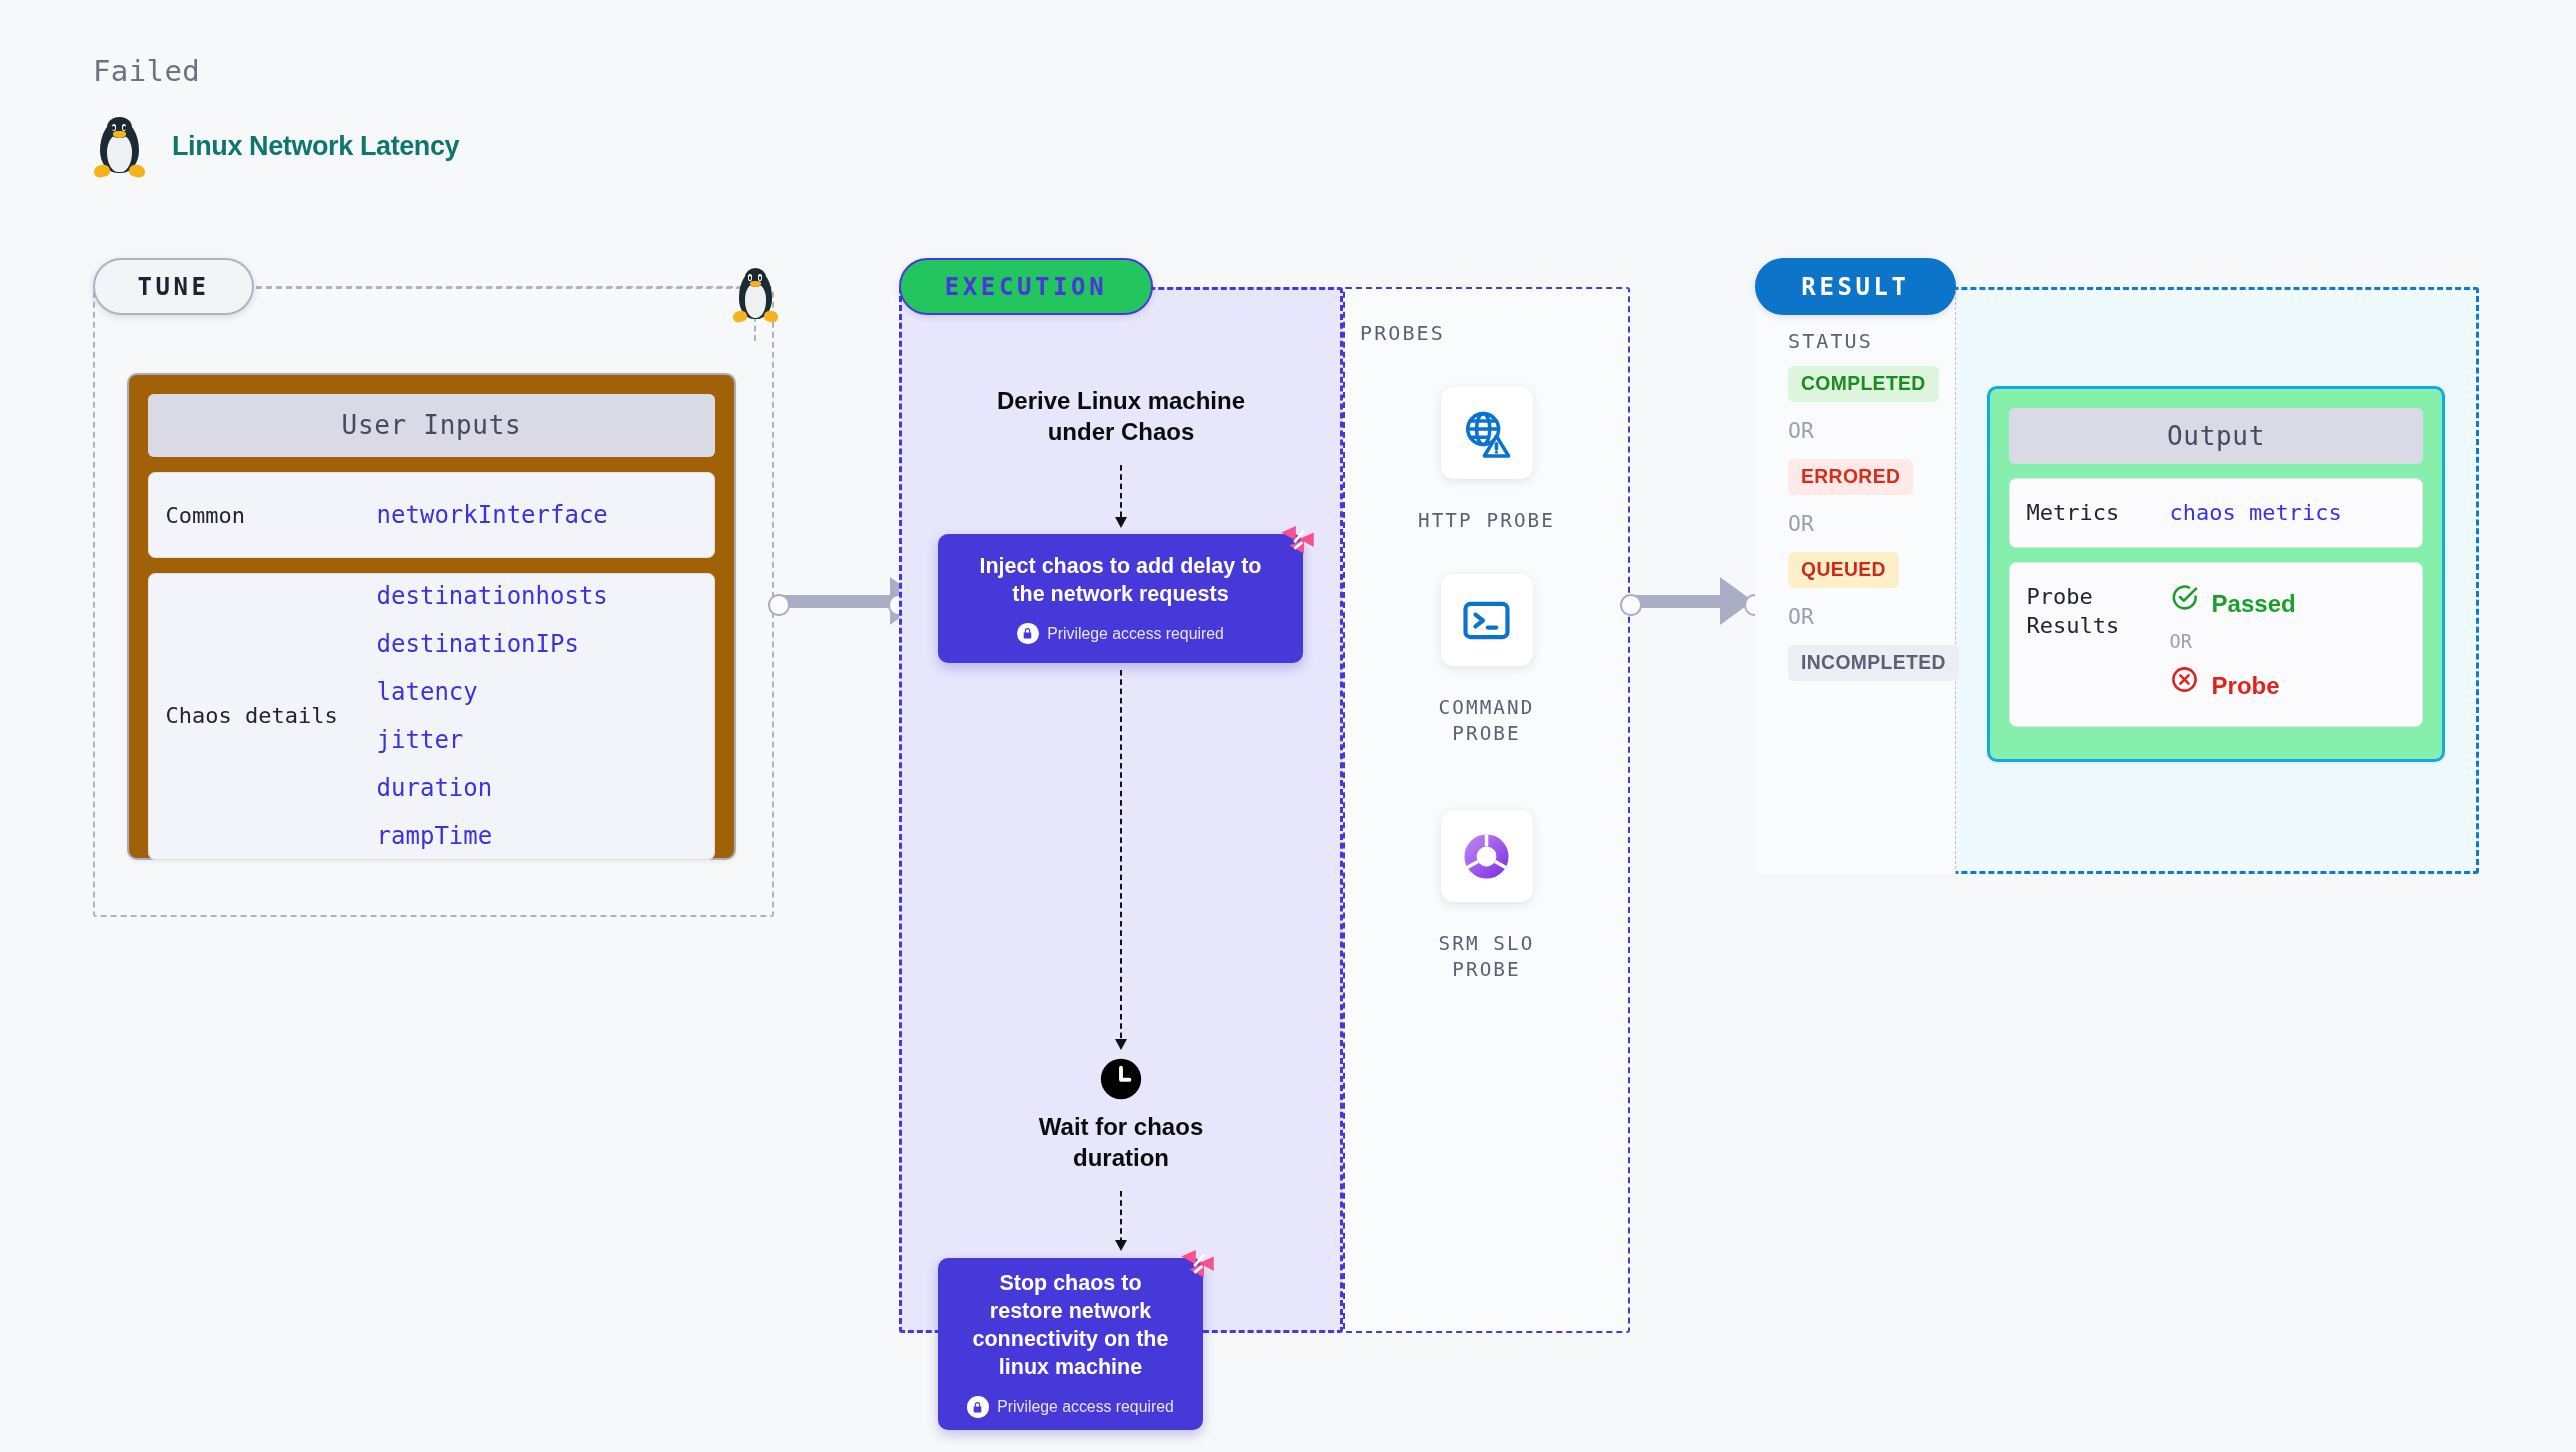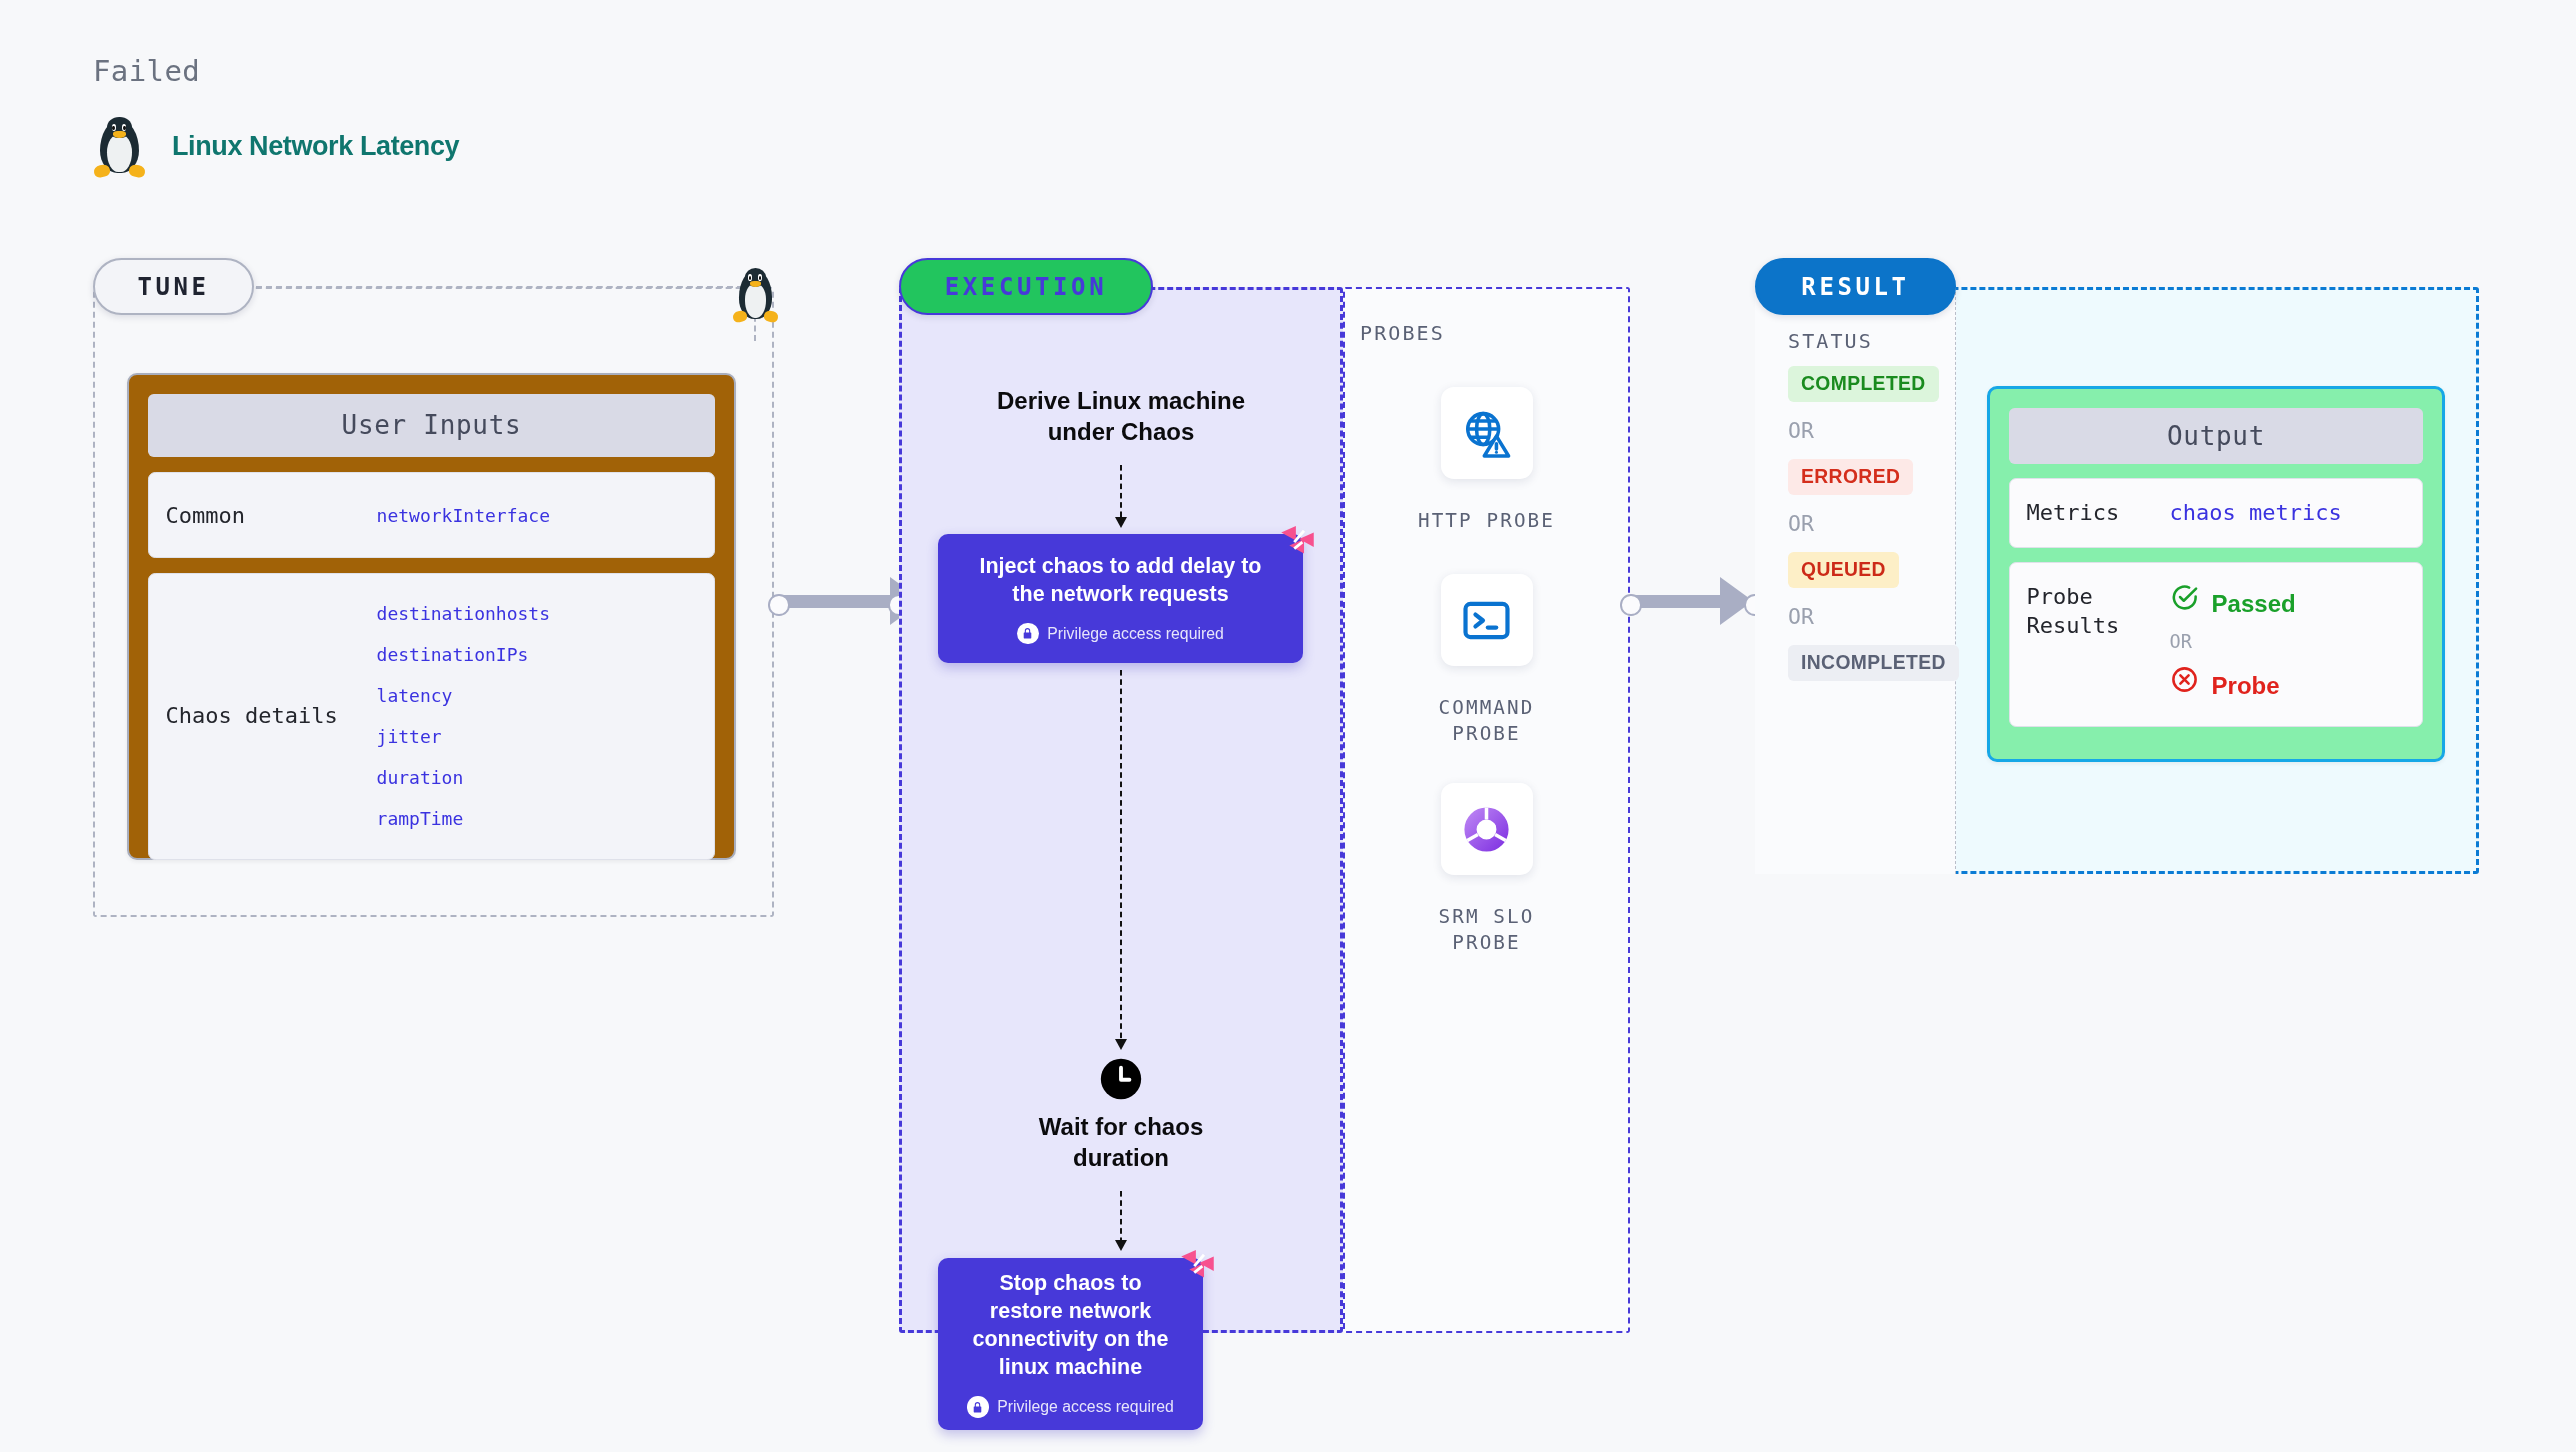--- a/index.html
+++ b/index.html
@@ -102,21 +102,21 @@
     display: flex; align-items: center;
     padding: 15.8px 17px;
   }
   .sub-label {
     font-family: "DejaVu Sans Mono", monospace;
     font-size: 22px; color: #23252c; white-space: pre-line; line-height: 1.25;
   }
   .sub-values {
     display: flex; flex-direction: column; gap: 20px;
     font-family: "DejaVu Sans Mono", monospace;
-    font-size: 18px; color: #3a32e0;
+    font-size: 24px; color: #3a32e0;
   }
 
   
   #exec-stage { left: 899px; top: 287px; width: 444px; height: 1046px; }
   #exec-stage .stage-body { border: 3.6px dashed #4739d9; background: #e7e6fb; }
   #exec-pill {
     left: 0px; top: -29px; width: 254px; height: 57px;
     background: #22c55e; border: 2.9px solid #4739d9; color: #4739d9;
     font-size: 24px;
   }
@@ -412,21 +412,21 @@
         <svg width="53" height="53" viewBox="0 0 24 24" fill="none" stroke="#0a73d0" stroke-width="1.9">
           <rect x="2.5" y="4.5" width="19" height="15" rx="2.2"></rect>
           <path d="M7 9.3 L10.4 12 L7 14.7" stroke-linecap="round" stroke-linejoin="round"></path>
           <path d="M12.6 15.2 H16.4" stroke-linecap="round"></path>
         </svg>
       </span>
       <span class="probe-label" style="white-space:pre-line;">COMMAND
 PROBE</span>
     </div>
 
-    <div class="probe-item" style="top:496px;">
+    <div class="probe-item" style="top:523px;">
       <span class="probe-tile">
         <svg width="53" height="53" viewBox="0 0 24 24">
           <defs>
             <linearGradient id="sloGrad" x1="0" y1="0" x2="1" y2="1">
               <stop offset="0%" stop-color="#c18bf5"></stop>
               <stop offset="100%" stop-color="#7b2ce0"></stop>
             </linearGradient>
           </defs>
           <path d="M12 2a10 10 0 1 1 0 20 10 10 0 0 1 0-20zm0 5.5a4.5 4.5 0 1 0 0 9 4.5 4.5 0 0 0 0-9z" fill="url(#sloGrad)"></path>
           <path d="M12 2 v5.5 M3.3 17 l4.8-2.75 M20.7 17 l-4.8-2.75" stroke="#fff" stroke-width="1.6"></path>

